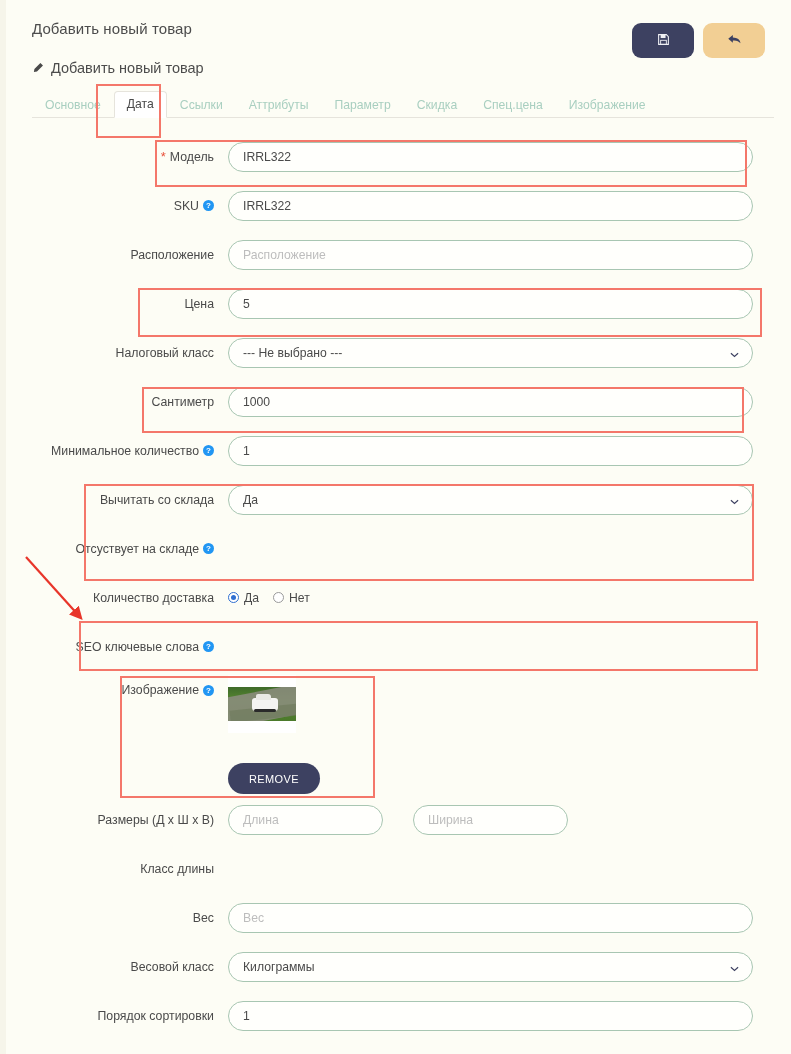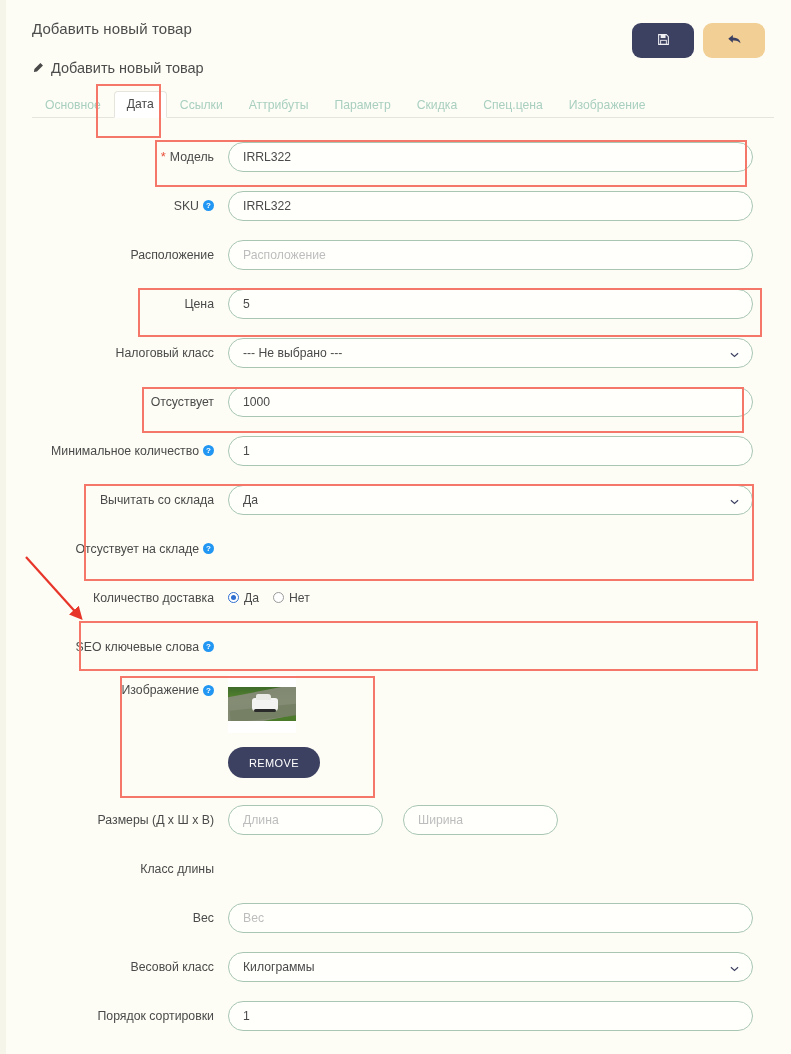--- a/index.html
+++ b/index.html
@@ -136,21 +136,21 @@
     border: 1px solid #9a9a9a; background: #fff;
     display: inline-block; position: relative; flex: none;
   }
   .rdot.on { border-color: #2f6fd0; }
   .rdot.on::after {
     content: ""; position: absolute; left: 2px; top: 2px;
     width: 5px; height: 5px; border-radius: 50%; background: #2f6fd0;
   }
 
   
-  .dims { display: flex; gap: 20px; }
+  .dims { display: flex; gap: 30px; }
   .dims .inp { width: 155px; }
 
   
   .frow.image-row { height: 124px; align-items: flex-start; }
   .frow.image-row .flabel { padding-top: 12px; }
   .frow.image-row .fctl { padding-top: 4px; }
   .thumb-box {
     width: 68px; height: 58px;
     background: #ffffff;
     display: flex; align-items: center; justify-content: center;
@@ -185,21 +185,21 @@
   }
   .thumb .car::before {
     content: ""; position: absolute; left: 4px; top: -4px;
     width: 15px; height: 6px; background: #e9e9e5; border-radius: 2px 3px 0 0;
   }
   .thumb .car::after {
     content: ""; position: absolute; left: 2px; bottom: -2px;
     width: 22px; height: 3px; background: #2a2a2a; border-radius: 2px;
   }
   .remove-btn {
-    margin-top: 14px;
+    margin-top: 30px;
     width: 92px; height: 31px;
     background: #3d4161; color: #ffffff;
     border: none; border-radius: 16px;
     font-size: 11px; letter-spacing: .4px;
     cursor: pointer;
     font-family: "Liberation Sans", "DejaVu Sans", sans-serif;
   }
 
   
   .anno {
@@ -311,21 +311,21 @@
             <svg width="9" height="6" viewBox="0 0 10 6">
                 <path d="M1 1l4 3.6L9 1" stroke="#3d4161" stroke-width="1.3" fill="none"></path>
               </svg>
           </span>
         </div>
       </div>
     </div>
 
     <div class="frow">
       <div class="flabel">
-        <span>Отсуствует</span>
+        <span>Сантиметр</span>
       </div>
       <div class="fctl">
         <input class="inp" value="1000" style="">
       </div>
     </div>
 
     <div class="frow">
       <div class="flabel">
         <span>Минимальное количество</span>
         <span class="help-icon">?</span>

